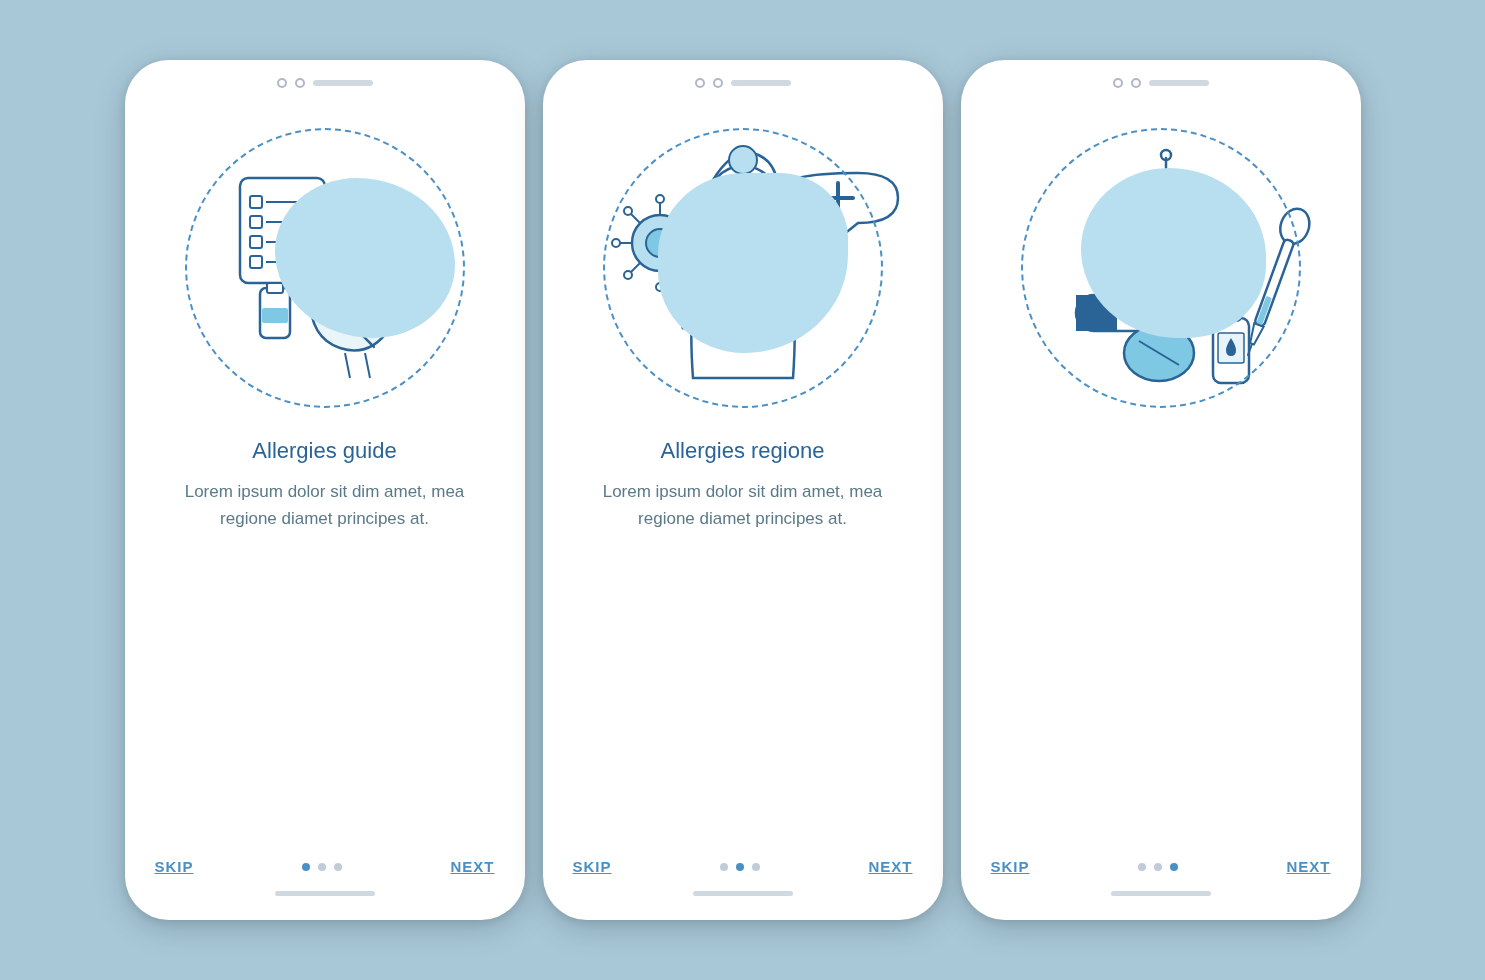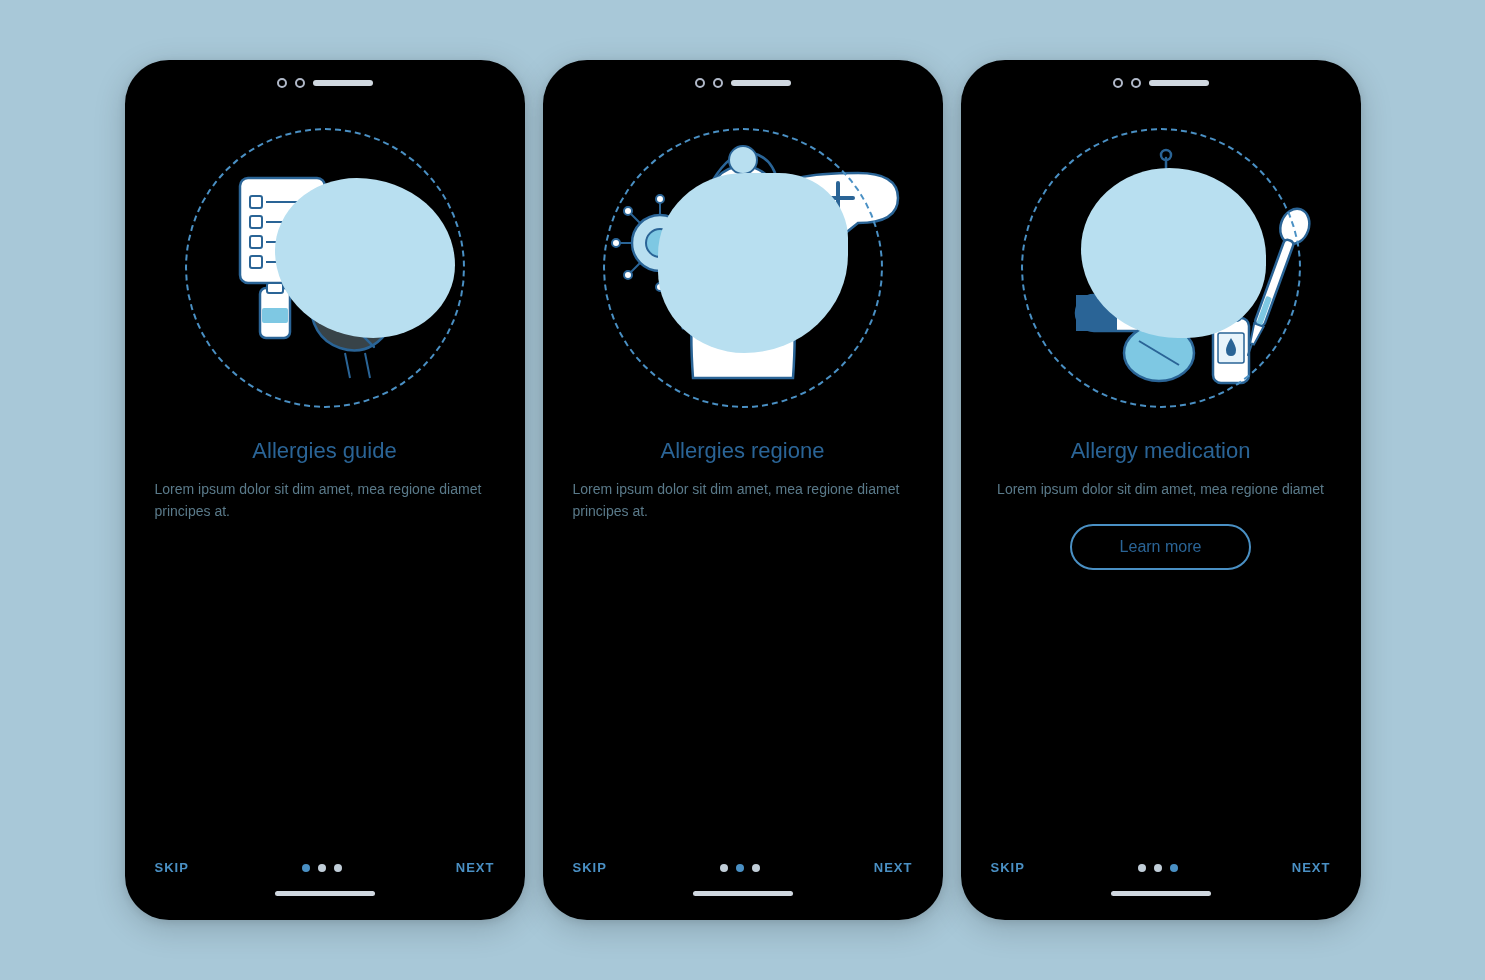--- a/index.html
+++ b/index.html
@@ -15,21 +15,21 @@
     }
     .phones-container {
       display: flex;
       gap: 18px;
       align-items: center;
       justify-content: center;
     }
     .phone {
       width: 400px;
       height: 860px;
-      background: #000000;
+      background: #ffffff;
       border-radius: 44px;
       box-shadow: 0 8px 32px rgba(0,0,0,0.18), 0 2px 8px rgba(0,0,0,0.10);
       display: flex;
       flex-direction: column;
       align-items: center;
       position: relative;
       overflow: hidden;
       padding: 0 0 24px 0;
     }
     .phone-notch {
@@ -110,22 +110,23 @@
     }
     .screen-title {
       font-size: 22px;
       font-weight: 500;
       color: #2a6496;
       text-align: center;
       margin-bottom: 14px;
       margin-top: 10px;
     }
     .screen-description {
-      font-size: 14px;
+      font-size: 17px;
       color: #5a7a8a;
+      text-align: center;
       line-height: 1.6;
       margin-bottom: 24px;
     }
     .learn-more-btn {
       border: 2px solid #4a90c4;
       border-radius: 30px;
       padding: 12px 48px;
       color: #2a6496;
       font-size: 16px;
       background: transparent;
@@ -135,24 +136,25 @@
     .phone-nav {
       display: flex;
       align-items: center;
       justify-content: space-between;
       width: 100%;
       padding: 0 30px;
       margin-top: auto;
       margin-bottom: 8px;
     }
     .nav-skip, .nav-next {
-      font-size: 13px;
+      font-size: 15px;
       font-weight: 600;
       color: #4a90c4;
       letter-spacing: 1px;
+      text-decoration: underline;
     }
     .nav-dots {
       display: flex;
       gap: 8px;
       align-items: center;
     }
     .nav-dot {
       width: 8px;
       height: 8px;
       border-radius: 50%;
@@ -387,25 +389,20 @@
 
           <rect x="-5" y="-40" width="10" height="90" rx="4" fill="white" stroke="#2a6496" stroke-width="2.5"></rect>
 
           <rect x="-3" y="20" width="6" height="30" rx="2" fill="#7ec8e3" stroke="none"></rect>
 
           <path d="M-5,50 L5,50 L2,70 L-2,70Z" fill="white" stroke="#2a6496" stroke-width="2"></path>
           <line x1="0" y1="70" x2="0" y2="82" stroke="#2a6496" stroke-width="2" stroke-linecap="round"></line>
         </g>
       </svg>
     </div>
-    <div class="phone-content">
-      <div class="screen-title">Allergy medication</div>
-      <div class="screen-description">Lorem ipsum dolor sit dim amet, mea regione diamet</div>
-      <button class="learn-more-btn">Learn more</button>
-    </div>
     <div class="phone-nav">
       <span class="nav-skip">SKIP</span>
       <div class="nav-dots">
         <div class="nav-dot"></div>
         <div class="nav-dot"></div>
         <div class="nav-dot active"></div>
       </div>
       <span class="nav-next">NEXT</span>
     </div>
     <div class="home-indicator"></div>

